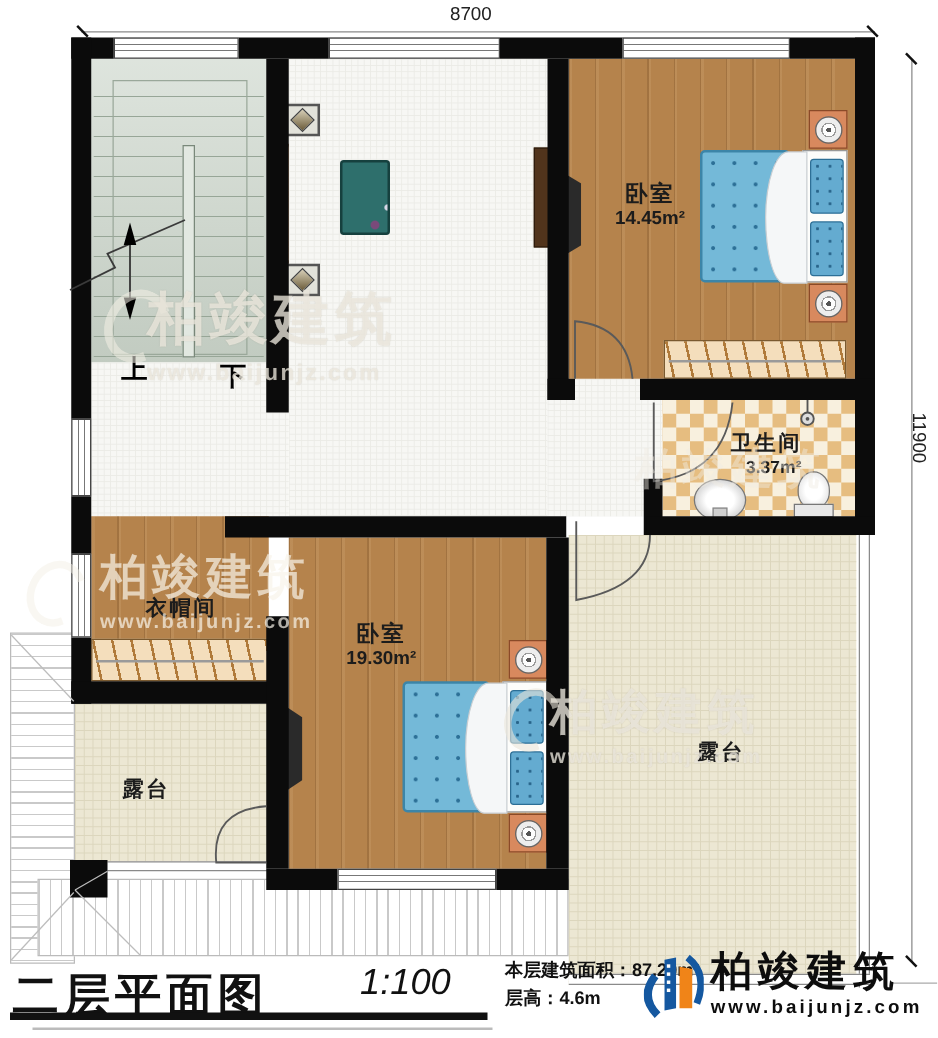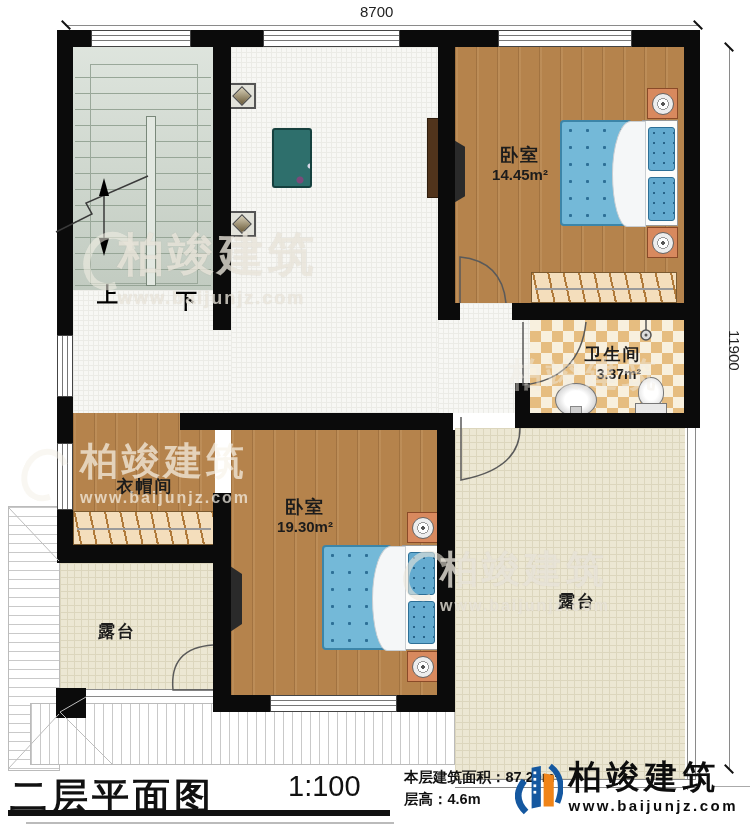--- a/index.html
+++ b/index.html
@@ -40,21 +40,21 @@
   .tv{position:absolute;background:#2a2a2a;z-index:13;}
   .wm{position:absolute;z-index:50;font-weight:bold;pointer-events:none;white-space:nowrap;}
   .wm .big{display:block;letter-spacing:4px;}
   .wm .small{display:block;letter-spacing:2px;margin-top:2px;}
   .wm-icon{position:absolute;border-radius:50%;border-style:solid;border-right-color:transparent!important;transform:rotate(25deg);z-index:50;pointer-events:none;}
   .dimtxt{position:absolute;color:#222;font-size:15px;z-index:45;}
   .dimline{position:absolute;background:#8a8a8a;z-index:20;}
   .tick{position:absolute;width:12px;height:2px;background:#111;z-index:21;transform:rotate(45deg);}
   #titleband{position:absolute;left:0;top:758px;width:750px;height:72px;z-index:60;}
   .tmain{position:absolute;left:10px;top:4px;font-size:37px;font-weight:bold;color:#111;letter-spacing:4px;margin-top:10px;}
-  .tscale{position:absolute;left:288px;top:12px;font-size:29px;color:#111;}
+  .tscale{position:absolute;left:288px;top:12px;font-size:29px;color:#111;font-style:italic;}
   .tbar{position:absolute;left:8px;top:52px;width:382px;height:6px;background:#111;}
   .tbar2{position:absolute;left:26px;top:64px;width:368px;height:2px;background:#bbb;}
   .tnotes{position:absolute;left:404px;top:8px;font-size:14.5px;color:#111;line-height:1.55;font-weight:bold;}
   .logo{position:absolute;right:12px;top:2px;display:flex;align-items:flex-start;z-index:61;}
   .logotxt{margin-left:6px;}
   .logoname{font-size:33px;font-weight:bold;color:#0d0d0d;letter-spacing:5px;line-height:1;}
   .logourl{font-size:15px;font-weight:bold;color:#0d0d0d;letter-spacing:2.5px;margin-top:4px;}
   svg.overlay{position:absolute;left:0;top:0;z-index:44;pointer-events:none;}
   .stair-updown{position:absolute;z-index:40;font-size:21px;font-weight:bold;color:#000;}
   .sink{position:absolute;width:40px;height:32px;background:radial-gradient(ellipse,#fff 40%,#d8d8d8 70%,#bdbdbd);border:1.5px solid #777;border-radius:50%;z-index:12;}

